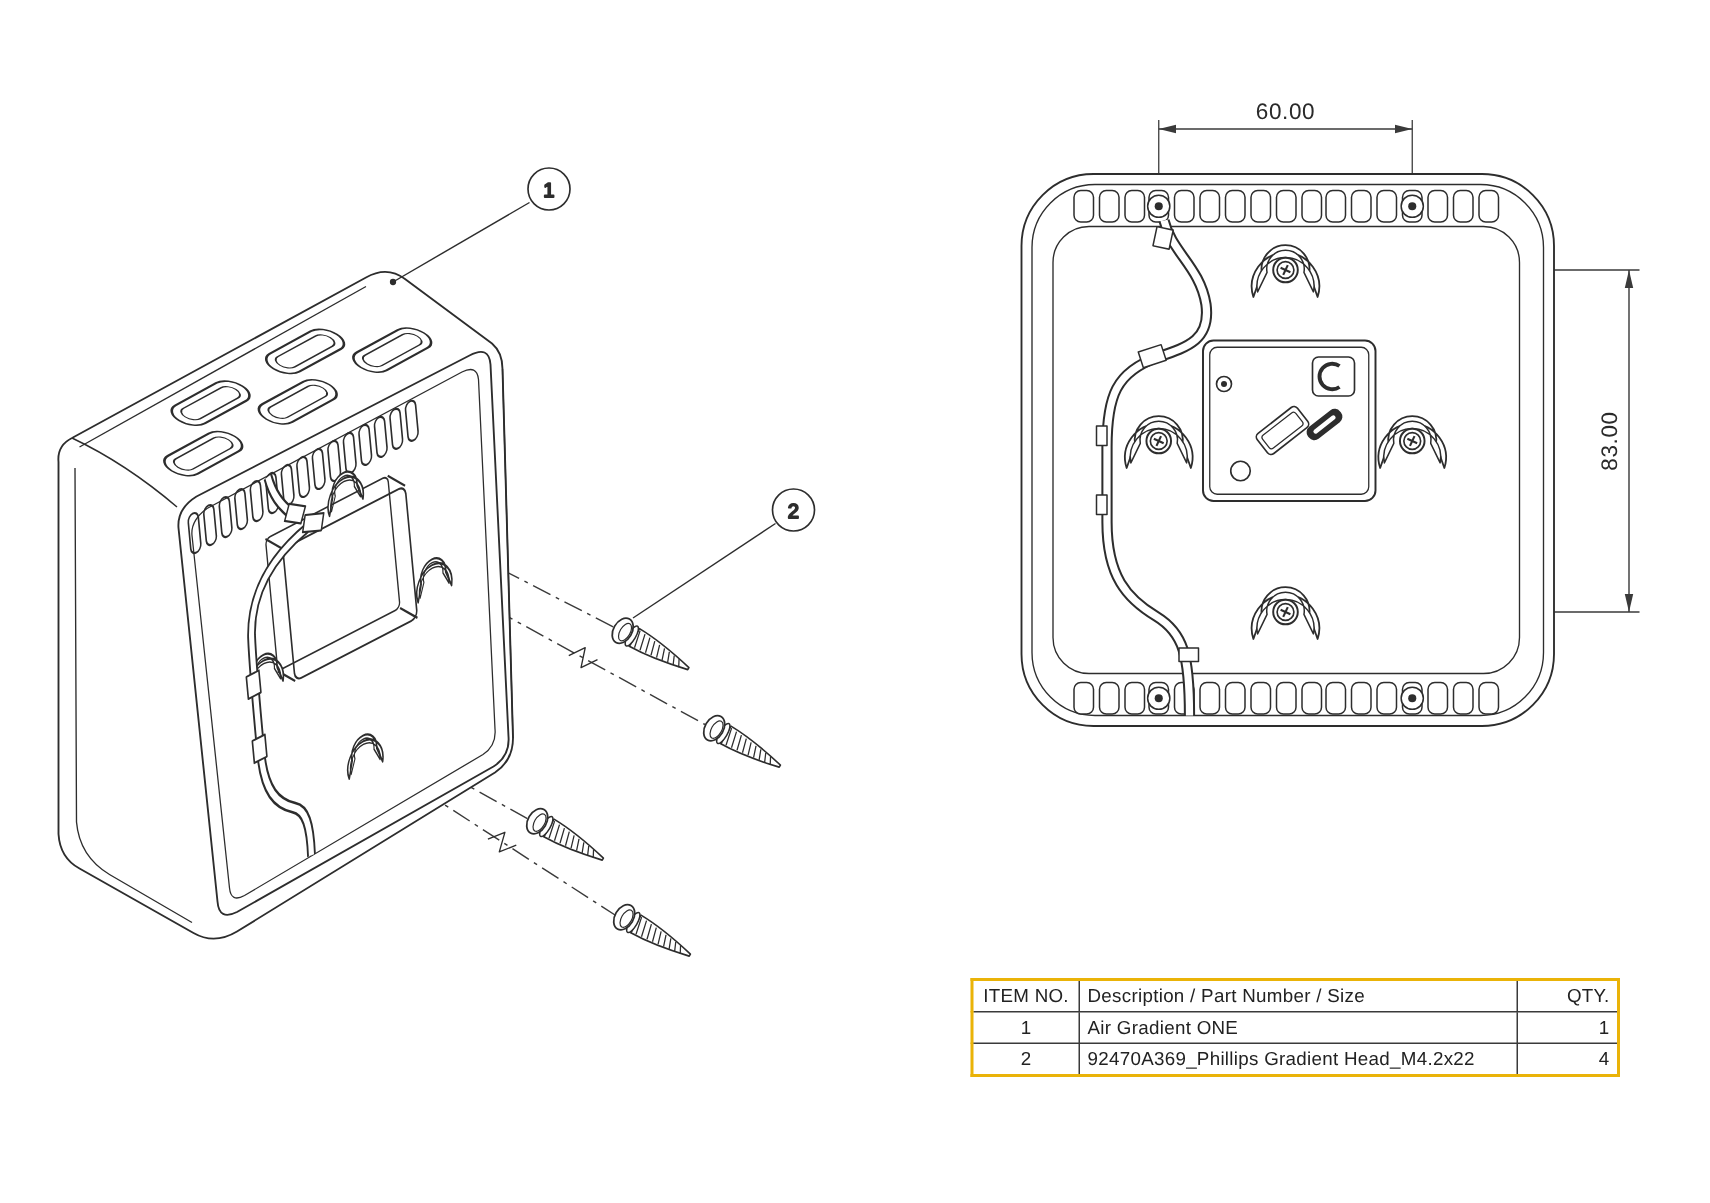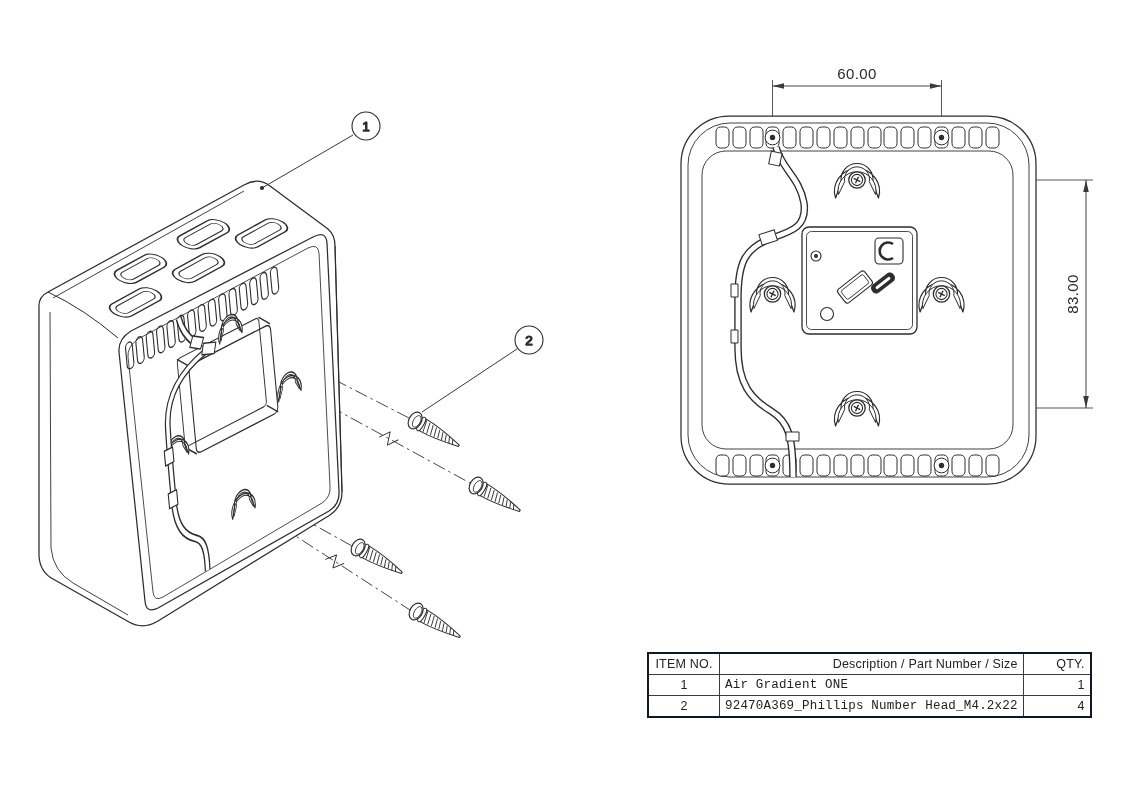--- a/index.html
+++ b/index.html
@@ -5,27 +5,27 @@
   html,body{margin:0;padding:0;background:#ffffff;}
   body{width:1140px;height:802px;position:relative;overflow:hidden;
        font-family:"Liberation Sans",sans-serif;}
   svg{position:absolute;left:0;top:0;}
   svg text{font-family:"Liberation Sans",sans-serif;fill:#2a2a2a;}
   .dim-text{font-size:15px;letter-spacing:0.4px;}
   .balloon-text{font-size:13.5px;}
   
   table.bom{position:absolute;left:647px;top:652px;border-collapse:collapse;
             table-layout:fixed;color:#222;font-size:12.5px;letter-spacing:0.2px;
-            border:2px solid #0f172a;background:#fff;}
+            border:2px solid #eab308;background:#fff;}
   table.bom th,table.bom td{border:1px solid #3a3a3a;height:20px;padding:0 5px;
             font-weight:normal;white-space:nowrap;overflow:hidden;}
   .col-item{width:60px;text-align:center;}
   .col-desc{width:281px;}
-  th.col-desc{text-align:right;}
-  td.col-desc{text-align:left;font-family:Liberation Mono, monospace;}
+  th.col-desc{text-align:left;}
+  td.col-desc{text-align:left;}
   .col-qty{width:56px;text-align:right;}
 </style>
 </head>
 <body>
 
 <svg width="1140" height="802" viewBox="0 0 1140 802">
   <defs>
 
     <g id="screw">
       <path d="M 8,-6.8 C 20,-6.6 34,-4.4 49.5,-0.8 L 49.5,0.8 C 34,4.4 20,6.6 8,6.8 Z" fill="#fff" stroke="#2d2d2d" stroke-width="1.1" stroke-linejoin="round"></path>
@@ -280,17 +280,17 @@
     </tr>
   </thead>
   <tbody>
     <tr>
       <td class="col-item">1</td>
       <td class="col-desc">Air Gradient ONE</td>
       <td class="col-qty">1</td>
     </tr>
     <tr>
       <td class="col-item">2</td>
-      <td class="col-desc">92470A369_Phillips Number Head_M4.2x22</td>
+      <td class="col-desc">92470A369_Phillips Gradient Head_M4.2x22</td>
       <td class="col-qty">4</td>
     </tr>
   </tbody>
 </table>
 
 </body></html>

